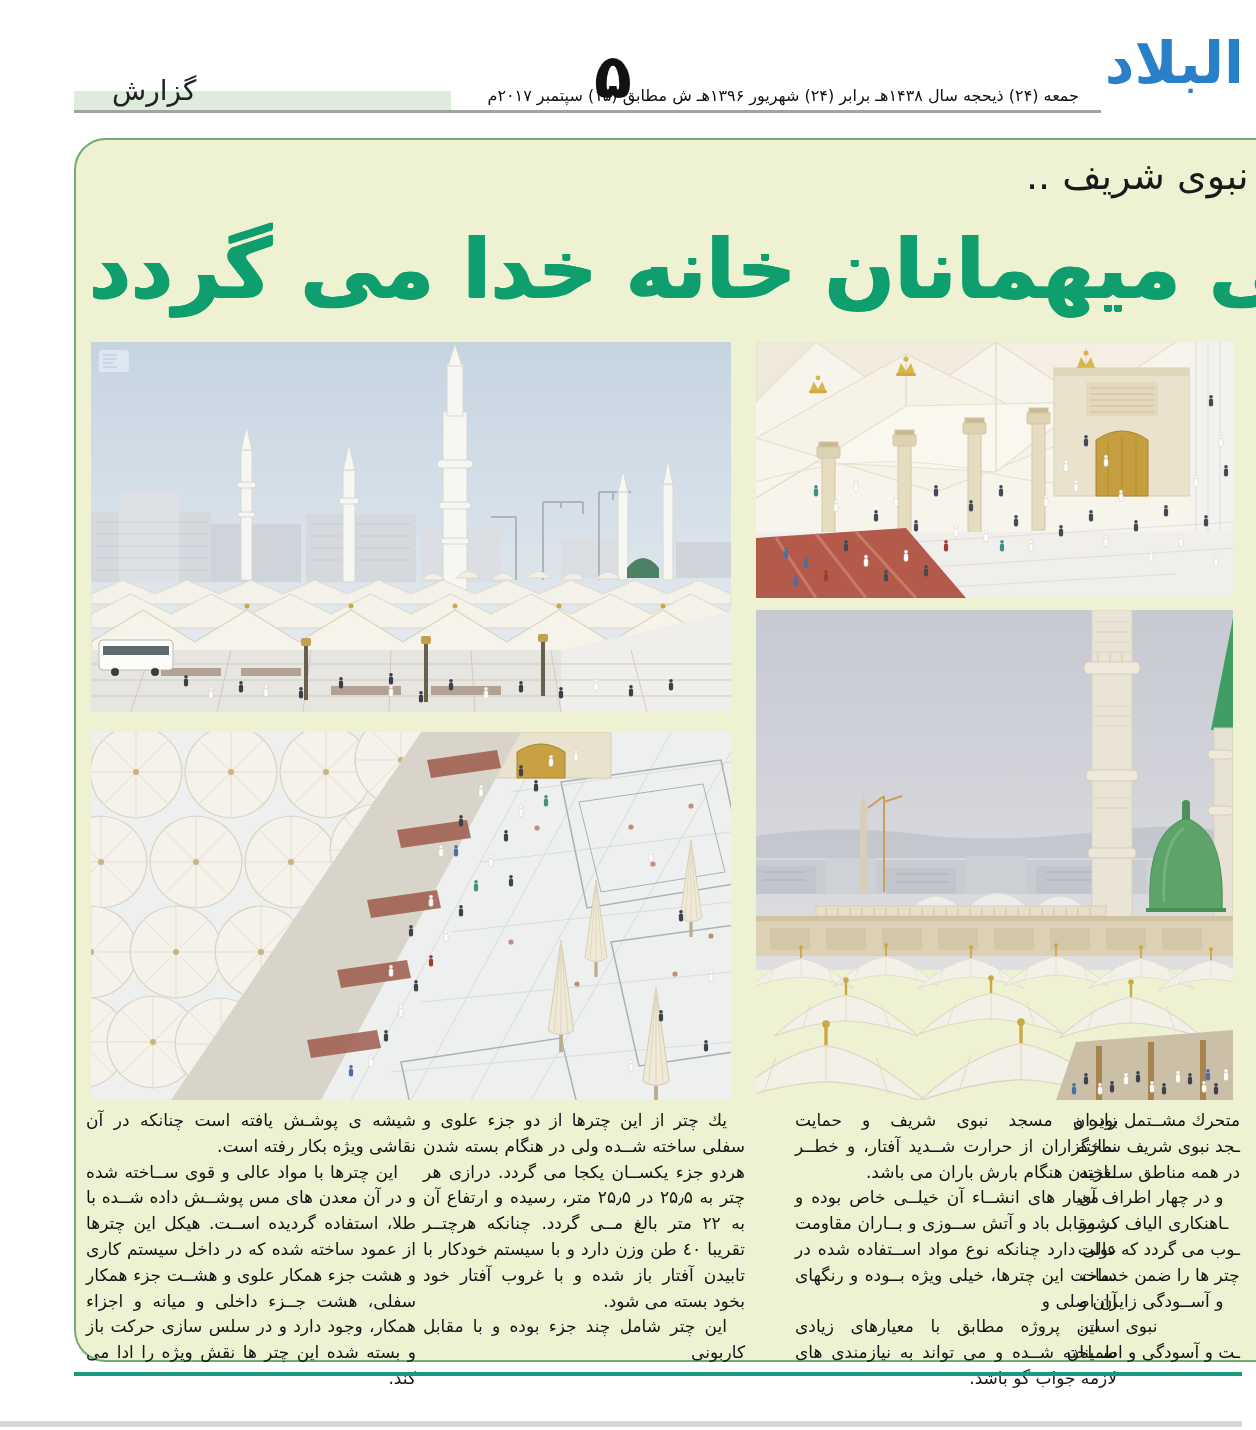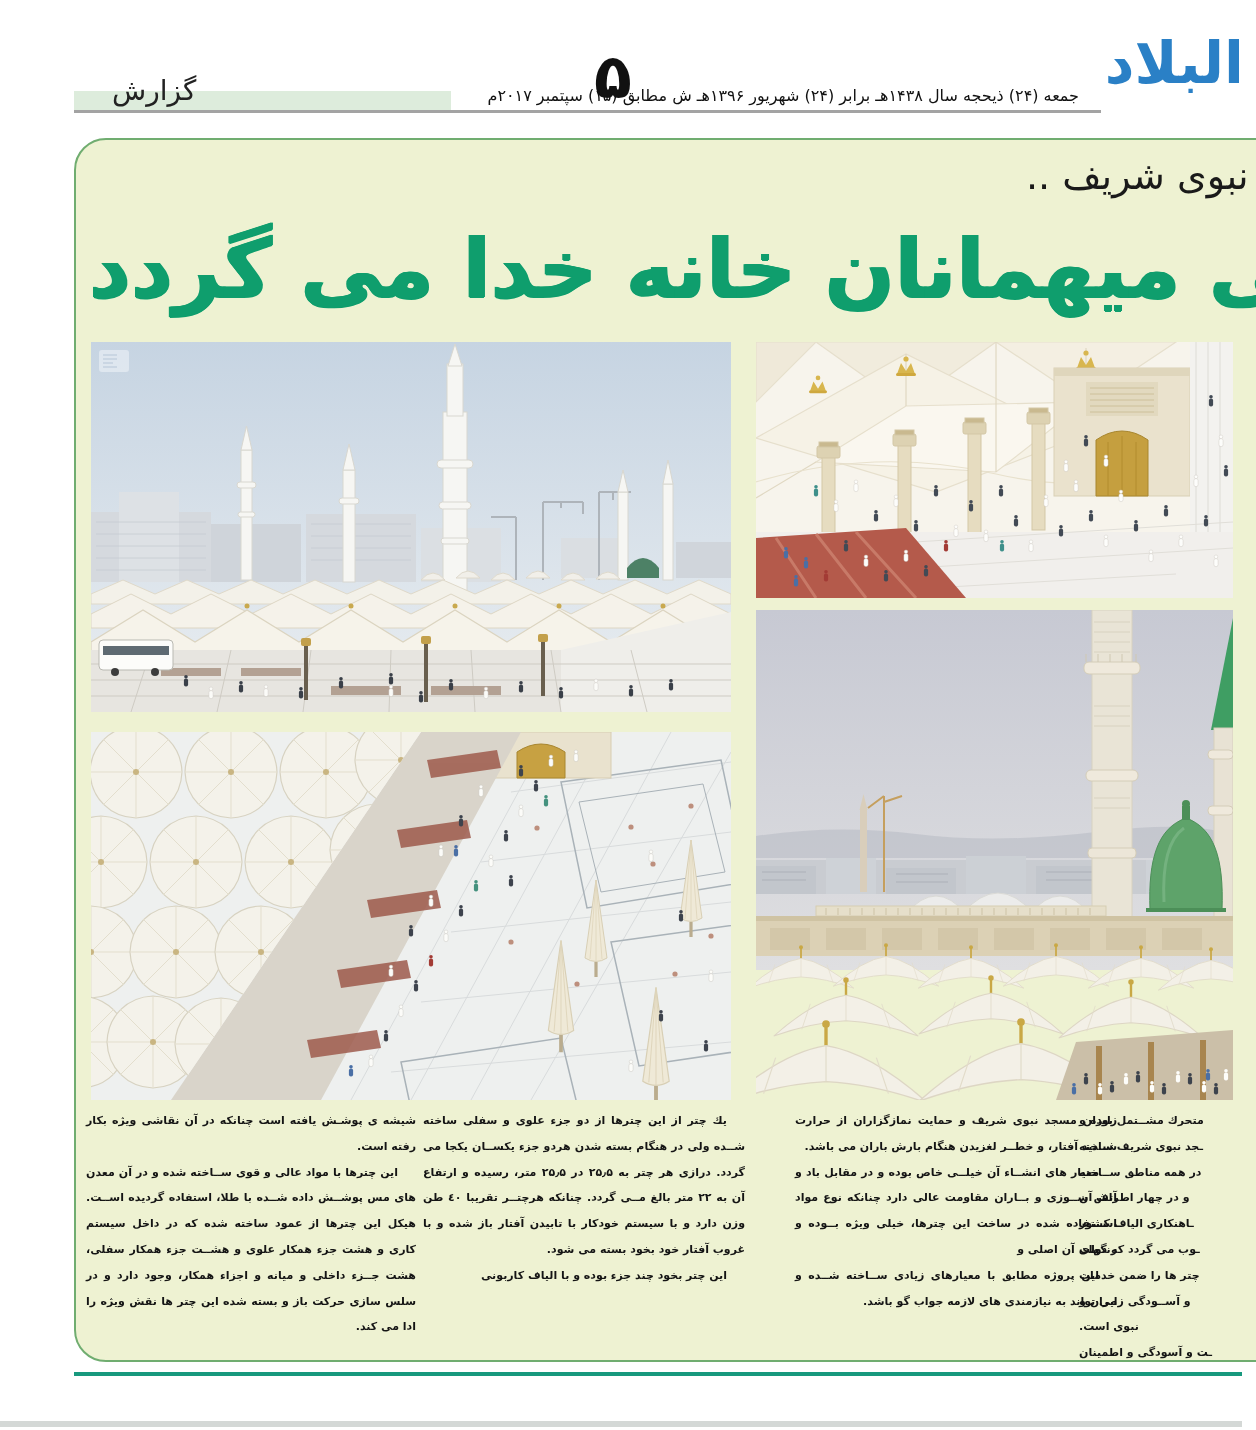--- a/index.html
+++ b/index.html
@@ -23,22 +23,22 @@
          border:2px solid #70ad70;border-radius:32px;}
   .kicker{left:1040px;top:150px;font-size:38px;color:#1a1a1a;direction:rtl;
           white-space:nowrap;line-height:1.4;}
   .headline{left:103px;top:218px;font-size:82px;font-weight:bold;color:#0f9e6d;direction:rtl;
             white-space:nowrap;line-height:1.25;margin:0;
             text-shadow:1px 0 0 #0f9e6d,-1px 0 0 #0f9e6d,0 1px 0 #0f9e6d;}
   
   figure{margin:0;padding:0;}
   figure svg{display:block;}
   
-  .col{top:1108px;direction:rtl;color:#141414;font-size:11px;line-height:25.8px;
-       text-align:justify;font-weight:bold;}
+  .col{top:1108px;direction:rtl;color:#141414;font-size:17px;line-height:25.8px;
+       text-align:justify;}
   .col p{margin:0;}
   .col p.ind{text-indent:18px;}
   .col-clip{text-align:left;}
   .col-clip .frag{white-space:nowrap;direction:rtl;}
   .footer-rule{left:88px;top:1372px;width:1168px;height:4px;background:#18997e;}
 </style>
 </head>
 <body>
 
 <div class="page">
@@ -630,21 +630,21 @@
   </div>
 
   <div class="abs col" style="left:809px;width:322px">
     <p>زایران مسجد نبوی شریف و حمایت نمازگزاران از حرارت شــدید آفتار، و خطــر لغزیدن هنگام بارش باران می باشد.</p>
     <p class="ind">معیار های انشــاء آن خیلــی خاص بوده و در مقابل باد و آتش ســوزی و بــاران مقاومت عالی دارد چنانکه نوع مواد اســتفاده شده در ساخت این چترها، خیلی ویژه بــوده و رنگهای آن اصلی و</p>
     <p class="ind">این پروژه مطابق با معیارهای زیادی ســاخته شــده و می تواند به نیازمندی های لازمه جواب گو باشد.</p>
   </div>
 
   <div class="abs col" style="left:437px;width:322px">
     <p class="ind">یك چتر از این چترها از دو جزء علوی و سفلی ساخته شــده ولی در هنگام بسته شدن هردو جزء یکســان یکجا می گردد. درازی هر چتر به ۲۵٫۵ در ۲۵٫۵ متر، رسیده و ارتفاع آن به ۲۲ متر بالغ مــی گردد. چنانکه هرچتــر تقریبا ٤٠ طن وزن دارد و با سیستم خودکار با تابیدن آفتار باز شده و با غروب آفتار خود بخود بسته می شود.</p>
-    <p class="ind">این چتر بخود چند جزء بوده و با الیاف کاربونی</p>
+    <p class="ind">این چتر شامل چند جزء بوده و با مقابل کاربونی</p>
   </div>
 
   <div class="abs col" style="left:100px;width:330px">
     <p>شیشه ی پوشـش یافته است چنانکه در آن نقاشی ویژه بکار رفته است.</p>
     <p class="ind">این چترها با مواد عالی و قوی ســاخته شده و در آن معدن های مس پوشــش داده شــده با طلا، استفاده گردیده اســت. هیکل این چترها از عمود ساخته شده که در داخل سیستم کاری و هشت جزء همکار علوی و هشــت جزء همکار سفلی، هشت جــزء داخلی و میانه و اجزاء همکار، وجود دارد و در سلس سازی حرکت باز و بسته شده این چتر ها نقش ویژه را ادا می کند.</p>
   </div>
 
   <div class="abs footer-rule"></div>
   <div class="abs bottom-gray"></div>
 

